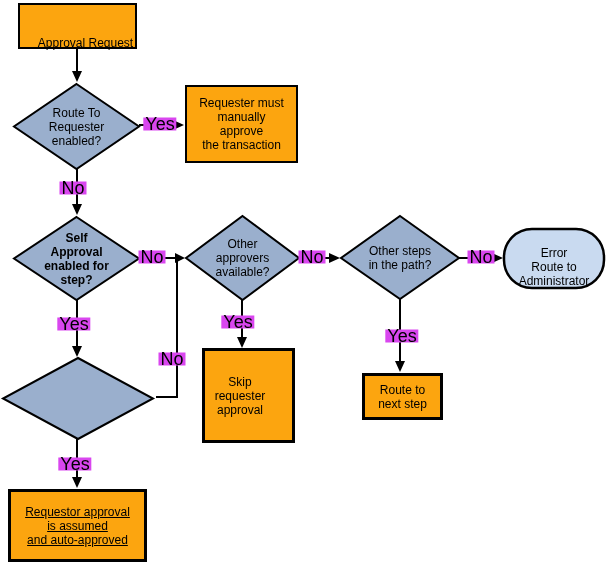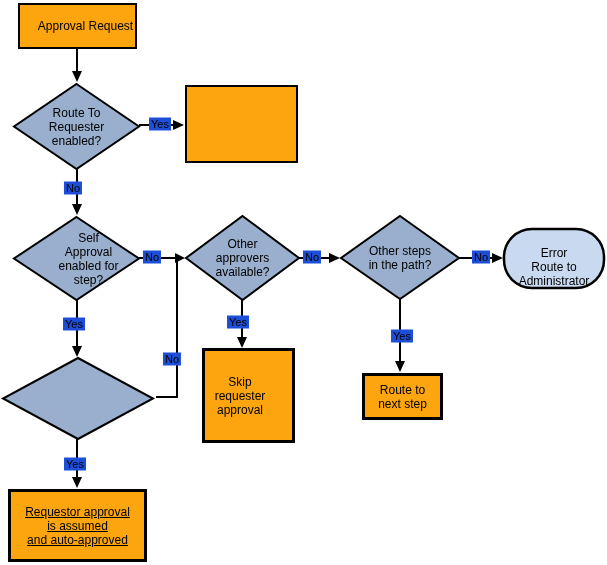--- a/index.html
+++ b/index.html
@@ -43,23 +43,23 @@
     justify-content: center;
     text-align: center;
     white-space: pre-line;
     font-size: 12px;
     line-height: 14px;
     pointer-events: none;
   }
   .edge-label {
     position: absolute;
     transform: translate(-50%, -50%);
-    background: #1d4ed8;
+    background: #d946ef;
     padding: 0 2px;
-    font-size: 11px;
+    font-size: 18px;
     line-height: 13px;
   }
 </style>
 </head>
 <body>
 
 <div class="canvas">
 
   <svg width="607" height="565" viewBox="0 0 607 565">
 
@@ -101,25 +101,29 @@
     <polygon class="shape sw2" points="76.5,217 139,258.5 76.5,300 14,258.5" fill="#9AAFCD"></polygon>
     <polygon class="shape sw2" points="242.5,216 299,258 242.5,300 186,258" fill="#9AAFCD"></polygon>
     <polygon class="shape sw2" points="400,216 459,258 400,299 341,258" fill="#9AAFCD"></polygon>
     <rect class="shape sw25" x="504" y="229" width="100" height="59" rx="28" ry="28" fill="#C9DAF0"></rect>
     <rect class="shape sw3" x="203.5" y="349.5" width="90" height="92" fill="#FCA50F"></rect>
     <rect class="shape sw3" x="363.5" y="374.5" width="78" height="44" fill="#FCA50F"></rect>
     <polygon class="shape sw2" points="78,358 153,398.5 78,439 3,398.5" fill="#9AAFCD"></polygon>
     <rect class="shape sw3" x="9.5" y="490.5" width="136" height="70" fill="#FCA50F"></rect>
   </svg>
 
-  <div class="node-label" style="left:18px; top:3px; width:135px; height:46px;border-radius:14px;">Approval Request</div>
+  <div class="node-label" style="left:18px; top:20px; width:135px; height:46px;border-radius:14px;">Approval Request</div>
   <div class="node-label" style="left:13px; top:83px; width:127px; height:87px;">Route To
 Requester
 enabled?</div>
-  <div class="node-label" style="left:25px; top:216px; width:127px; height:85px;">Self
+  <div class="node-label" style="left:185px; top:85px; width:113px; height:78px;">Requester must
+manually
+approve
+the transaction</div>
+  <div class="node-label" style="left:13px; top:216px; width:127px; height:85px;font-weight:bold;">Self
 Approval
 enabled for
 step?</div>
   <div class="node-label" style="left:340px; top:215px; width:120px; height:85px;">Other steps
 in the path?</div>
   <div class="node-label" style="left:185px; top:215px; width:115px; height:86px;">Other
 approvers
 available?</div>
   <div class="node-label" style="left:503px; top:244px; width:102px; height:45px;">Error
 Route to

